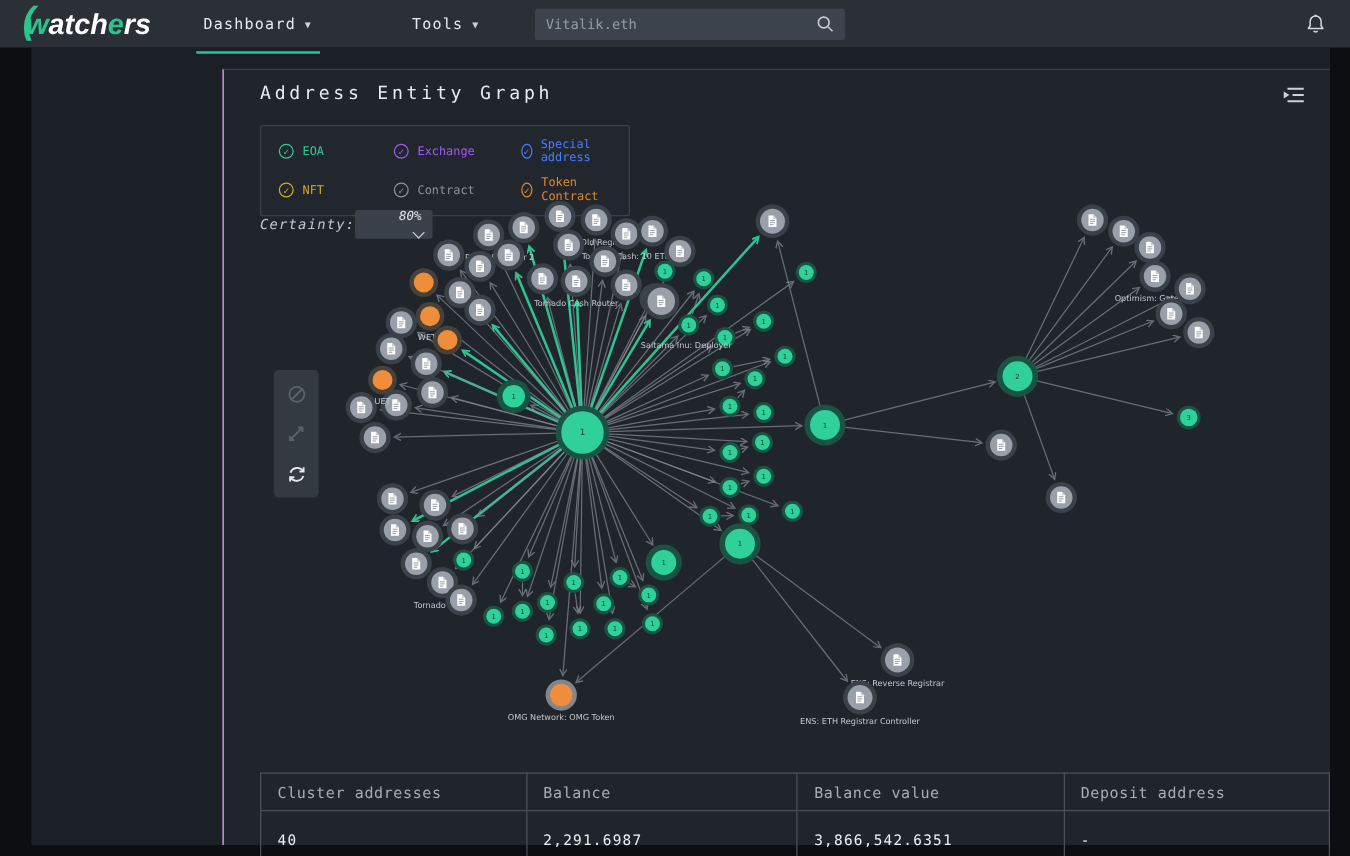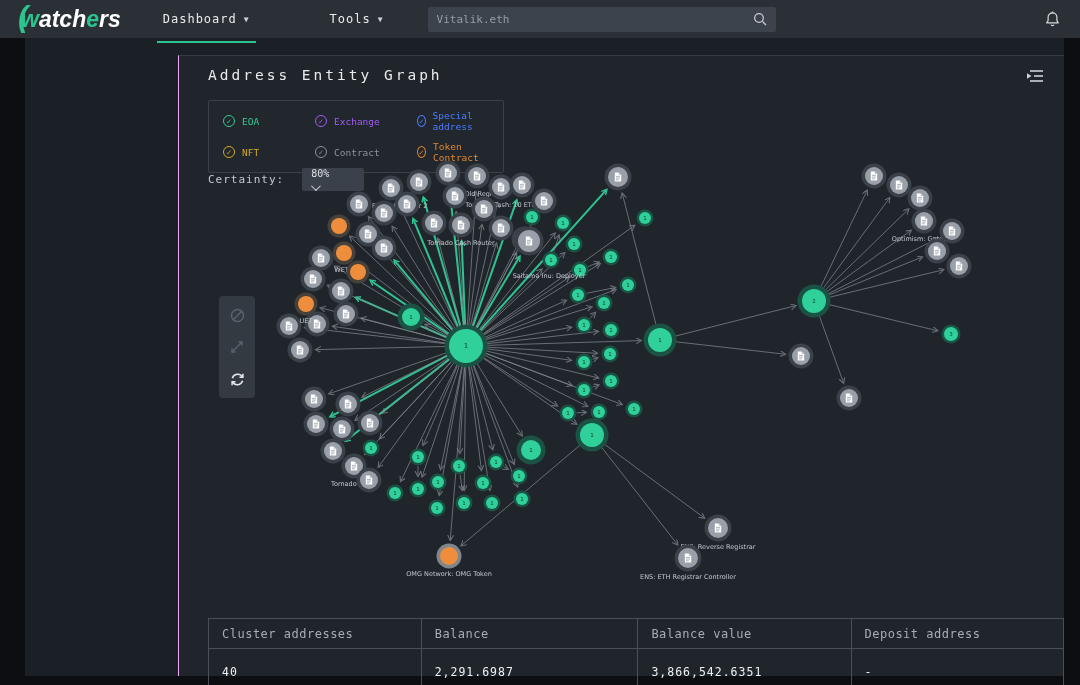--- a/index.html
+++ b/index.html
@@ -13,21 +13,21 @@
           font-size:23px; letter-spacing:0; color:#fff; display:flex; align-items:center; }
   .logo .green { color:#2bc48e; }
   .logo .paren { font-size:30px; margin-right:-7px; transform:translateY(-2px); }
   .nav-item { position:relative; height:48px; display:flex; align-items:center;
               color:#e8eaee; font-size:12px; letter-spacing:1px; cursor:pointer; }
   .nav-item .caret { font-size:8px; margin-left:7px; color:#cfd3d9; }
   .nav-item.first { margin-left:42px; }
   .nav-item + .nav-item { margin-left:80px; }
   .nav-item.active::after { content:""; position:absolute; left:-6px; right:-6px; bottom:0;
                             height:2px; background:#2bc48e; }
-  .searchbox { margin-left:44px; width:348px; height:25px; background:#3d434c;
+  .searchbox { margin-left:44px; width:248px; height:25px; background:#3d434c;
                border-radius:2px; display:flex; align-items:center; padding:0 9px; }
   .searchbox input { flex:1; background:transparent; border:none; outline:none;
                      color:#959ca6; font-family:"DejaVu Sans Mono", monospace; font-size:11px; }
   .bell { margin-left:auto; width:20px; height:20px; display:flex; align-items:center;
           justify-content:center; cursor:pointer; }
 
   
   .content { position:absolute; left:25px; right:16px; top:38px; bottom:9px; background:#1b1f26; }
   .card { position:absolute; left:153px; top:17px; right:0; bottom:0; background:#20252c;
           border-left:1px solid #f0abfc; border-top:1px solid #353c45; }
@@ -38,24 +38,24 @@
 
   
   .legend { position:absolute; left:29px; top:44px; width:296px; border:1px solid #3a414b;
             border-radius:2px; padding:9px 14px; display:grid;
             grid-template-columns:86px 96px auto; row-gap:9px; column-gap:6px; background:rgba(255,255,255,0.01); }
   .legend-item { display:flex; align-items:center; gap:7px; font-size:9.5px; cursor:pointer; }
   .legend-check { width:12px; height:12px; border-radius:50%; border:1.2px solid currentColor;
                   display:flex; align-items:center; justify-content:center; font-size:8px; }
 
   
-  .certainty { position:absolute; left:29px; top:112px; display:flex; align-items:center; gap:18px; }
+  .certainty { position:absolute; left:29px; top:112px; display:flex; align-items:center; gap:0;font-style:italic; }
   .certainty-label { color:#c3c9d1; font-size:11px; letter-spacing:1px; }
   .certainty-select { width:62px; height:23px; background:#3b414a; border-radius:2px;
-                      color:#dfe3e8; font-size:10px; display:flex; align-items:flex-start;
+                      color:#dfe3e8; font-size:10px; display:flex; align-items:flex-end;
                       justify-content:space-between; padding:0 9px; cursor:pointer;flex-direction:column; }
   .chev { width:7px; height:7px; border-right:1.4px solid #cfd3d9; border-bottom:1.4px solid #cfd3d9;
           transform:rotate(45deg) translateY(-2px); }
 
   
   .gtoolbar { position:absolute; left:40px; top:240px; width:36px; background:#333a42;
               border-radius:4px; display:flex; flex-direction:column; align-items:center;
               padding:4px 0; gap:2px; z-index:3;}
   .gtool { width:30px; height:30px; display:flex; align-items:center; justify-content:center;
            cursor:pointer; }

